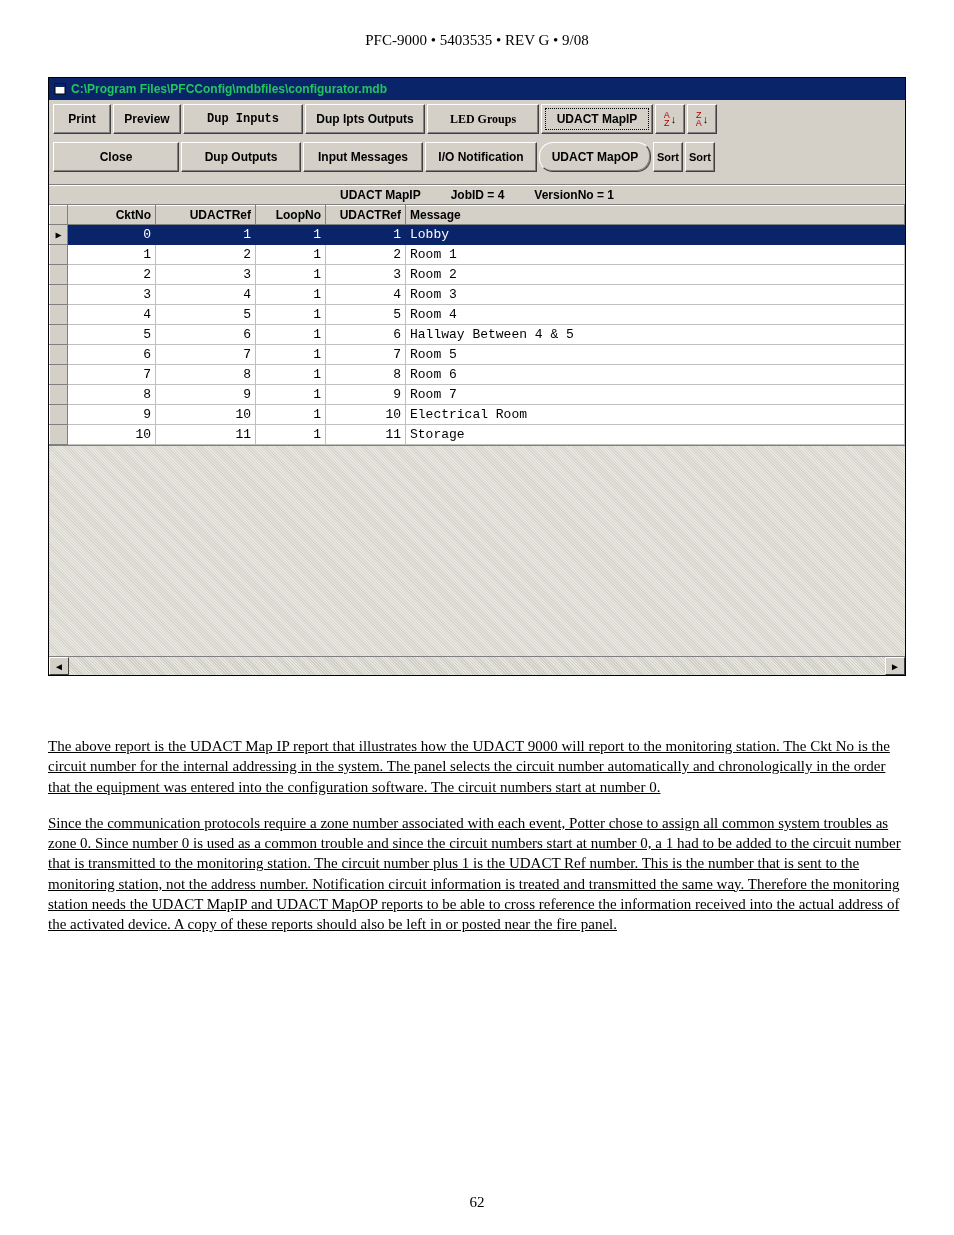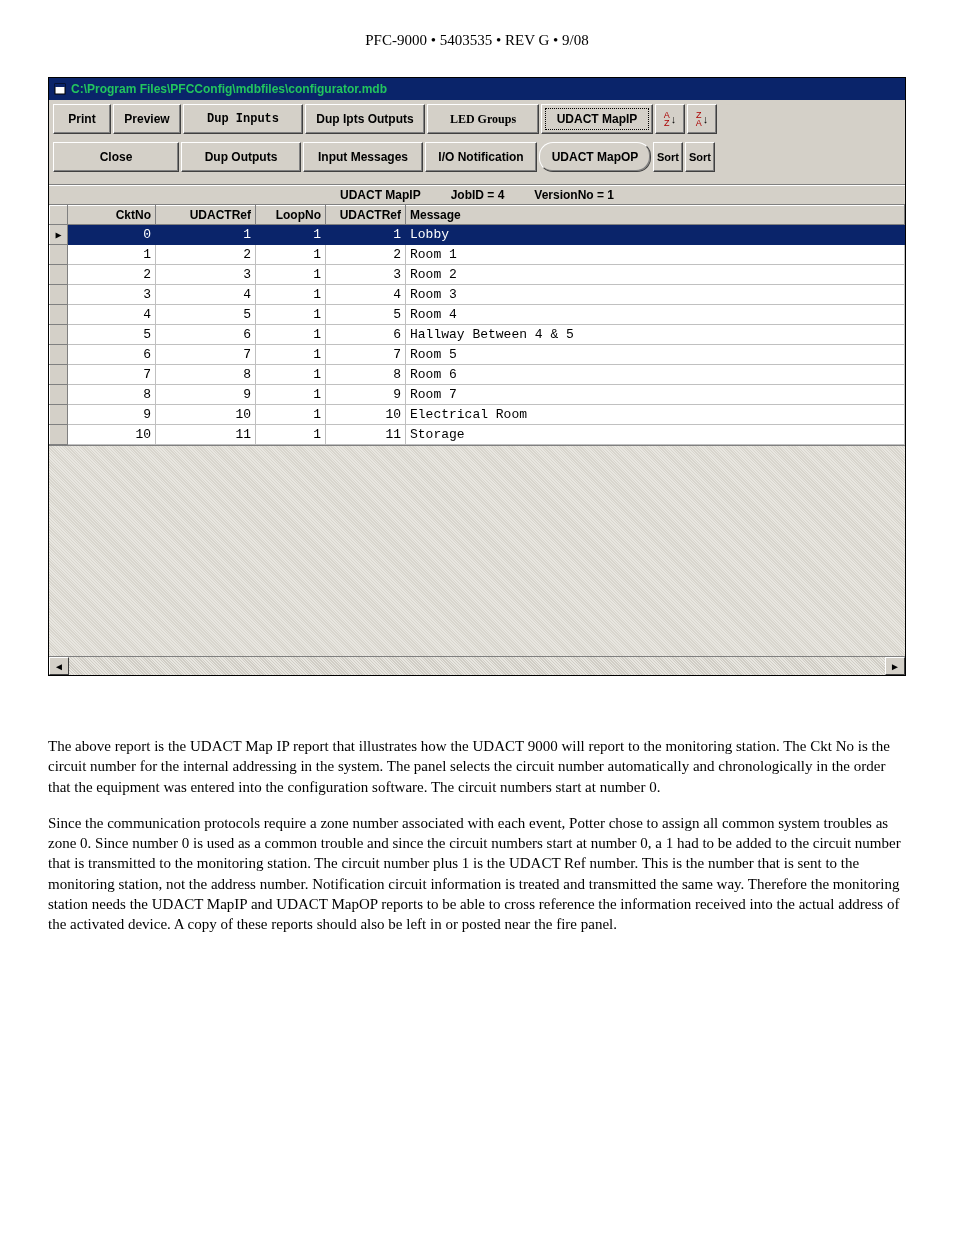--- a/index.html
+++ b/index.html
@@ -180,21 +180,21 @@
   .scroll-track {
     flex: 1;
     background:
       repeating-linear-gradient(45deg, #e8e6e0 0, #e8e6e0 1px, #d0cdc5 1px, #d0cdc5 2px);
   }
   .body-text {
     font-size: 15px;
     line-height: 1.35;
     margin-top: 60px;
   }
-  .body-text p { margin: 16px 0 10px 0; }
+  .body-text p { margin: 16px 0 10px 0; text-decoration: underline; }
   .page-number {
     text-align: center;
     font-size: 15px;
     margin-top: 260px;
   }
 </style>
 </head>
 <body>
 
 <div class="page">
@@ -367,13 +367,14 @@
         </div>
       </div>
     </div>
   </div>
 
   <div class="body-text">
     <p>The above report is the UDACT Map IP report that illustrates how the UDACT 9000 will report to the monitoring station. The Ckt No is the circuit number for the internal addressing in the system. The panel selects the circuit number automatically and chronologically in the order that the equipment was entered into the configuration software. The circuit numbers start at number 0.</p>
     <p>Since the communication protocols require a zone number associated with each event, Potter chose to assign all common system troubles as zone 0.  Since number 0 is used as a common trouble and since the circuit numbers start at number 0, a 1 had to be added to the circuit number that is transmitted to the monitoring station. The circuit number plus 1 is the UDACT Ref number. This is the number that is sent to the monitoring station, not the address number. Notification circuit information is treated and transmitted the same way. Therefore the monitoring station needs the UDACT MapIP and UDACT MapOP reports to be able to cross reference the information received into the actual address of the activated device. A copy of these reports should also be left in or posted near the fire panel.</p>
   </div>
 
+  <div class="page-number">62</div>
 </div>
 
 </body></html>

